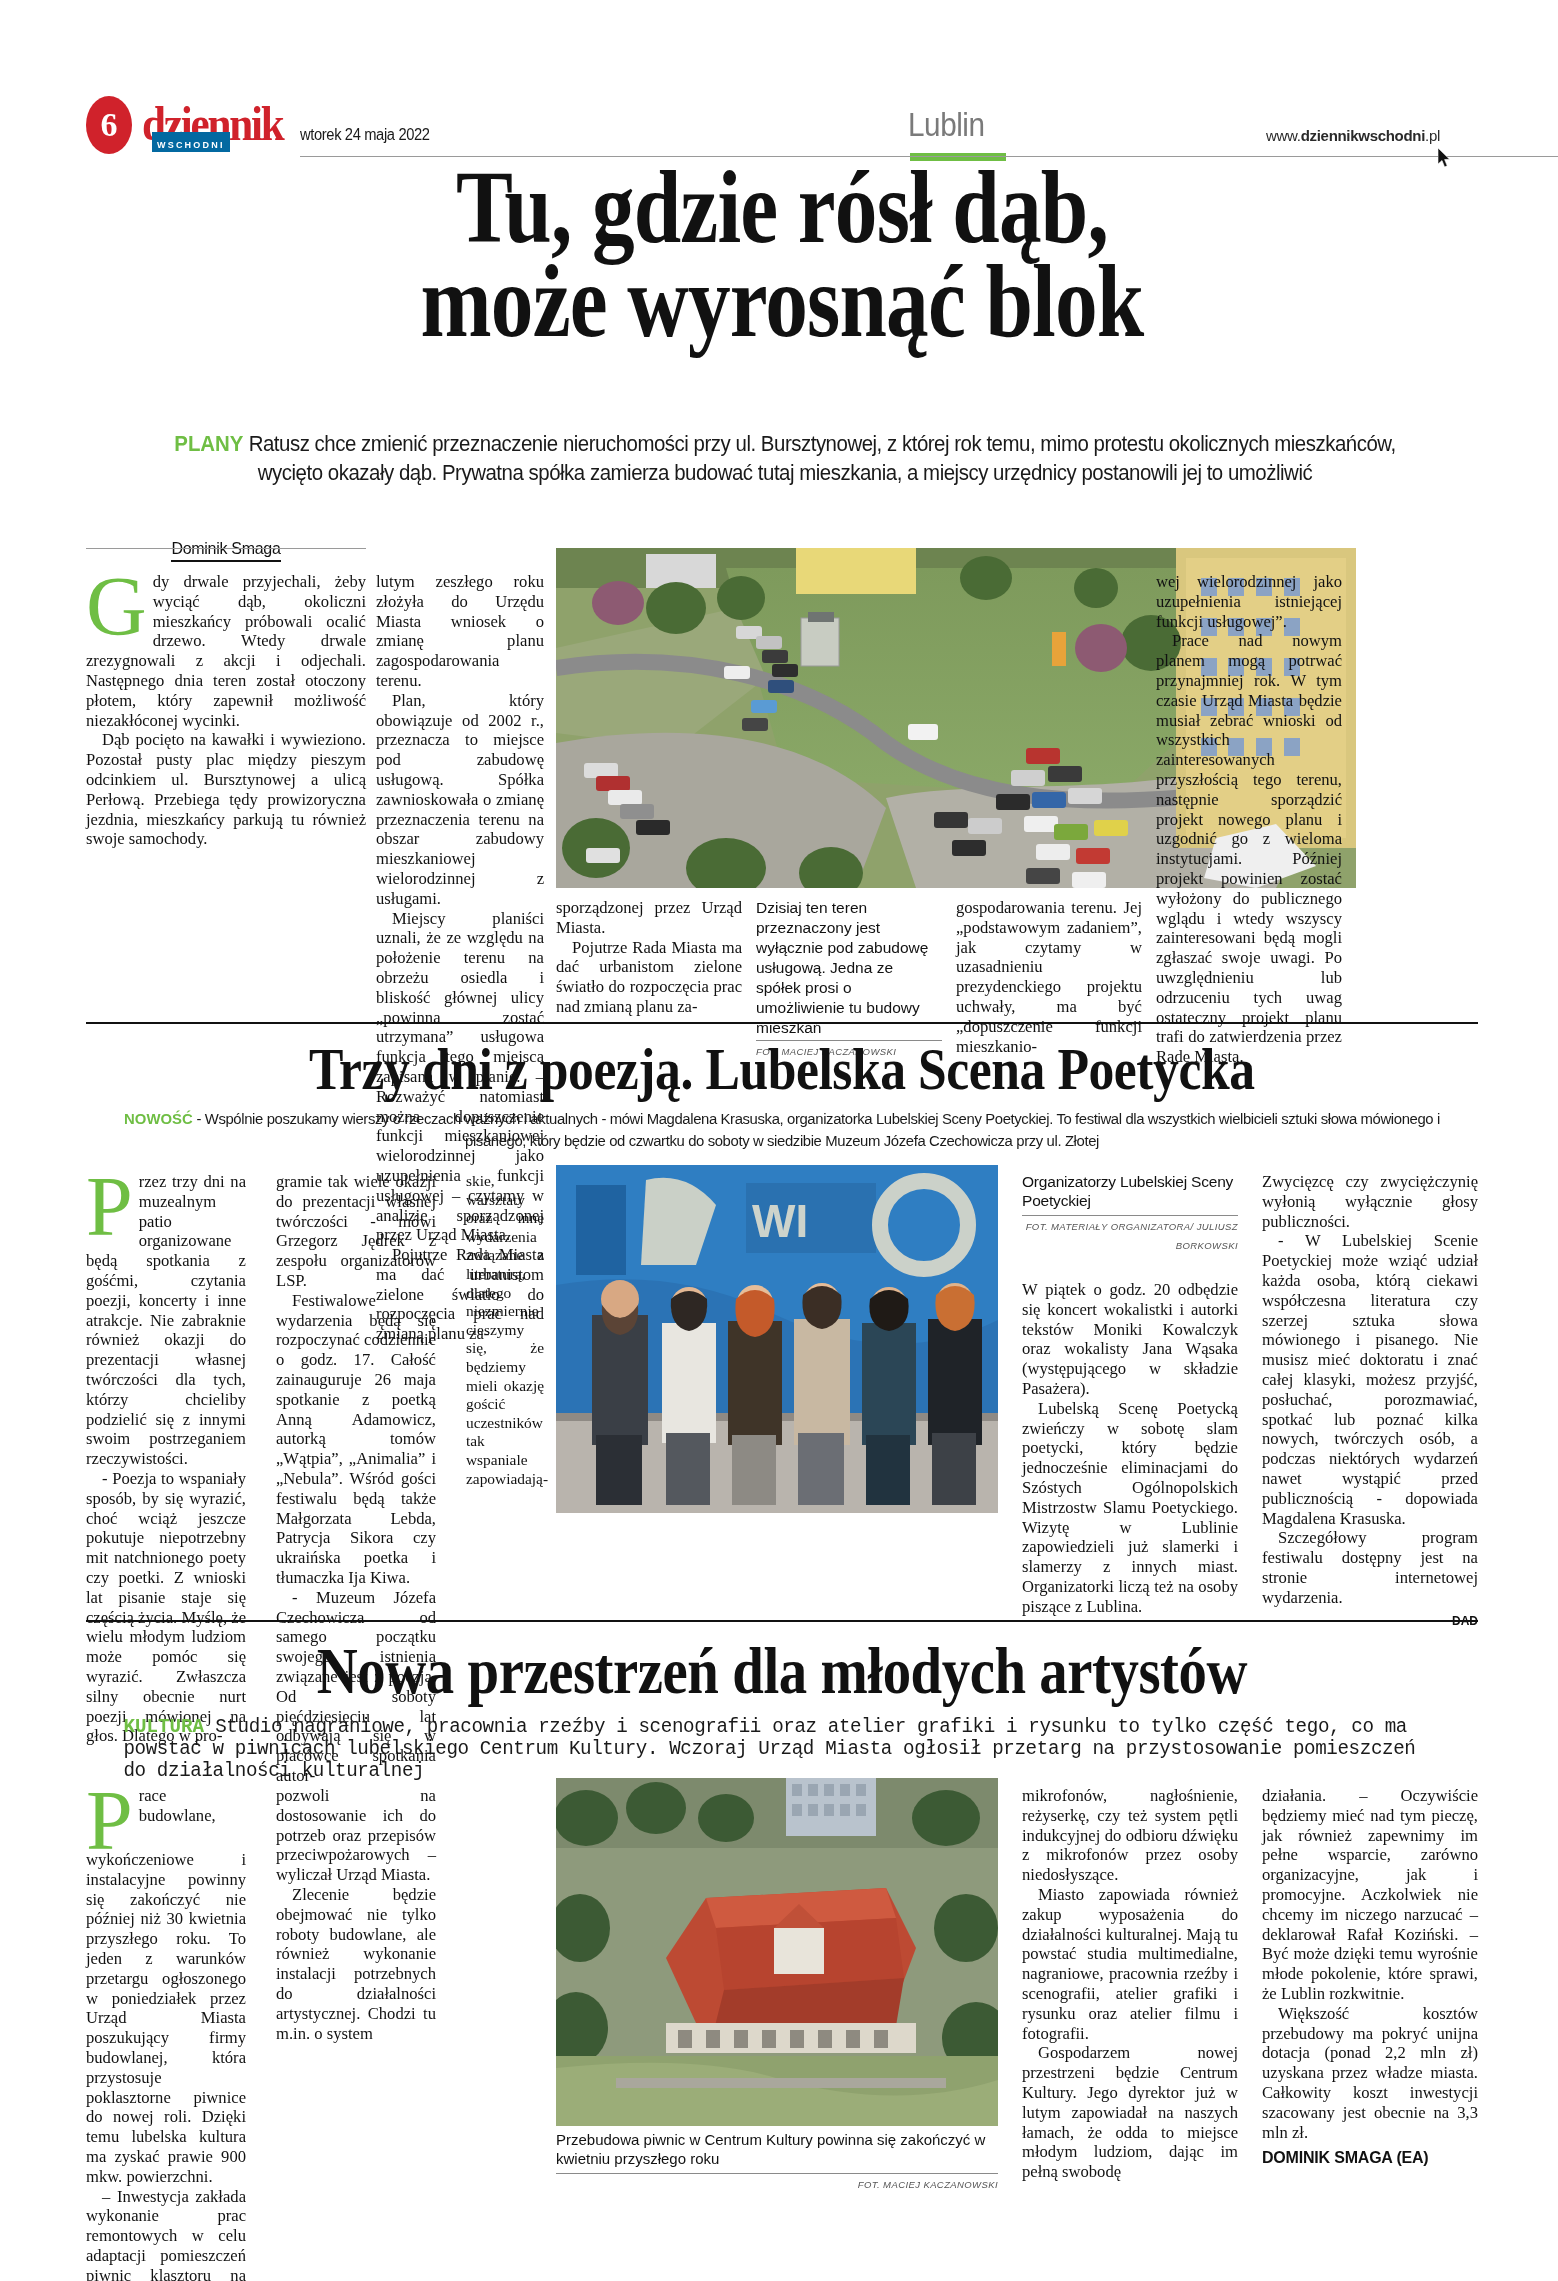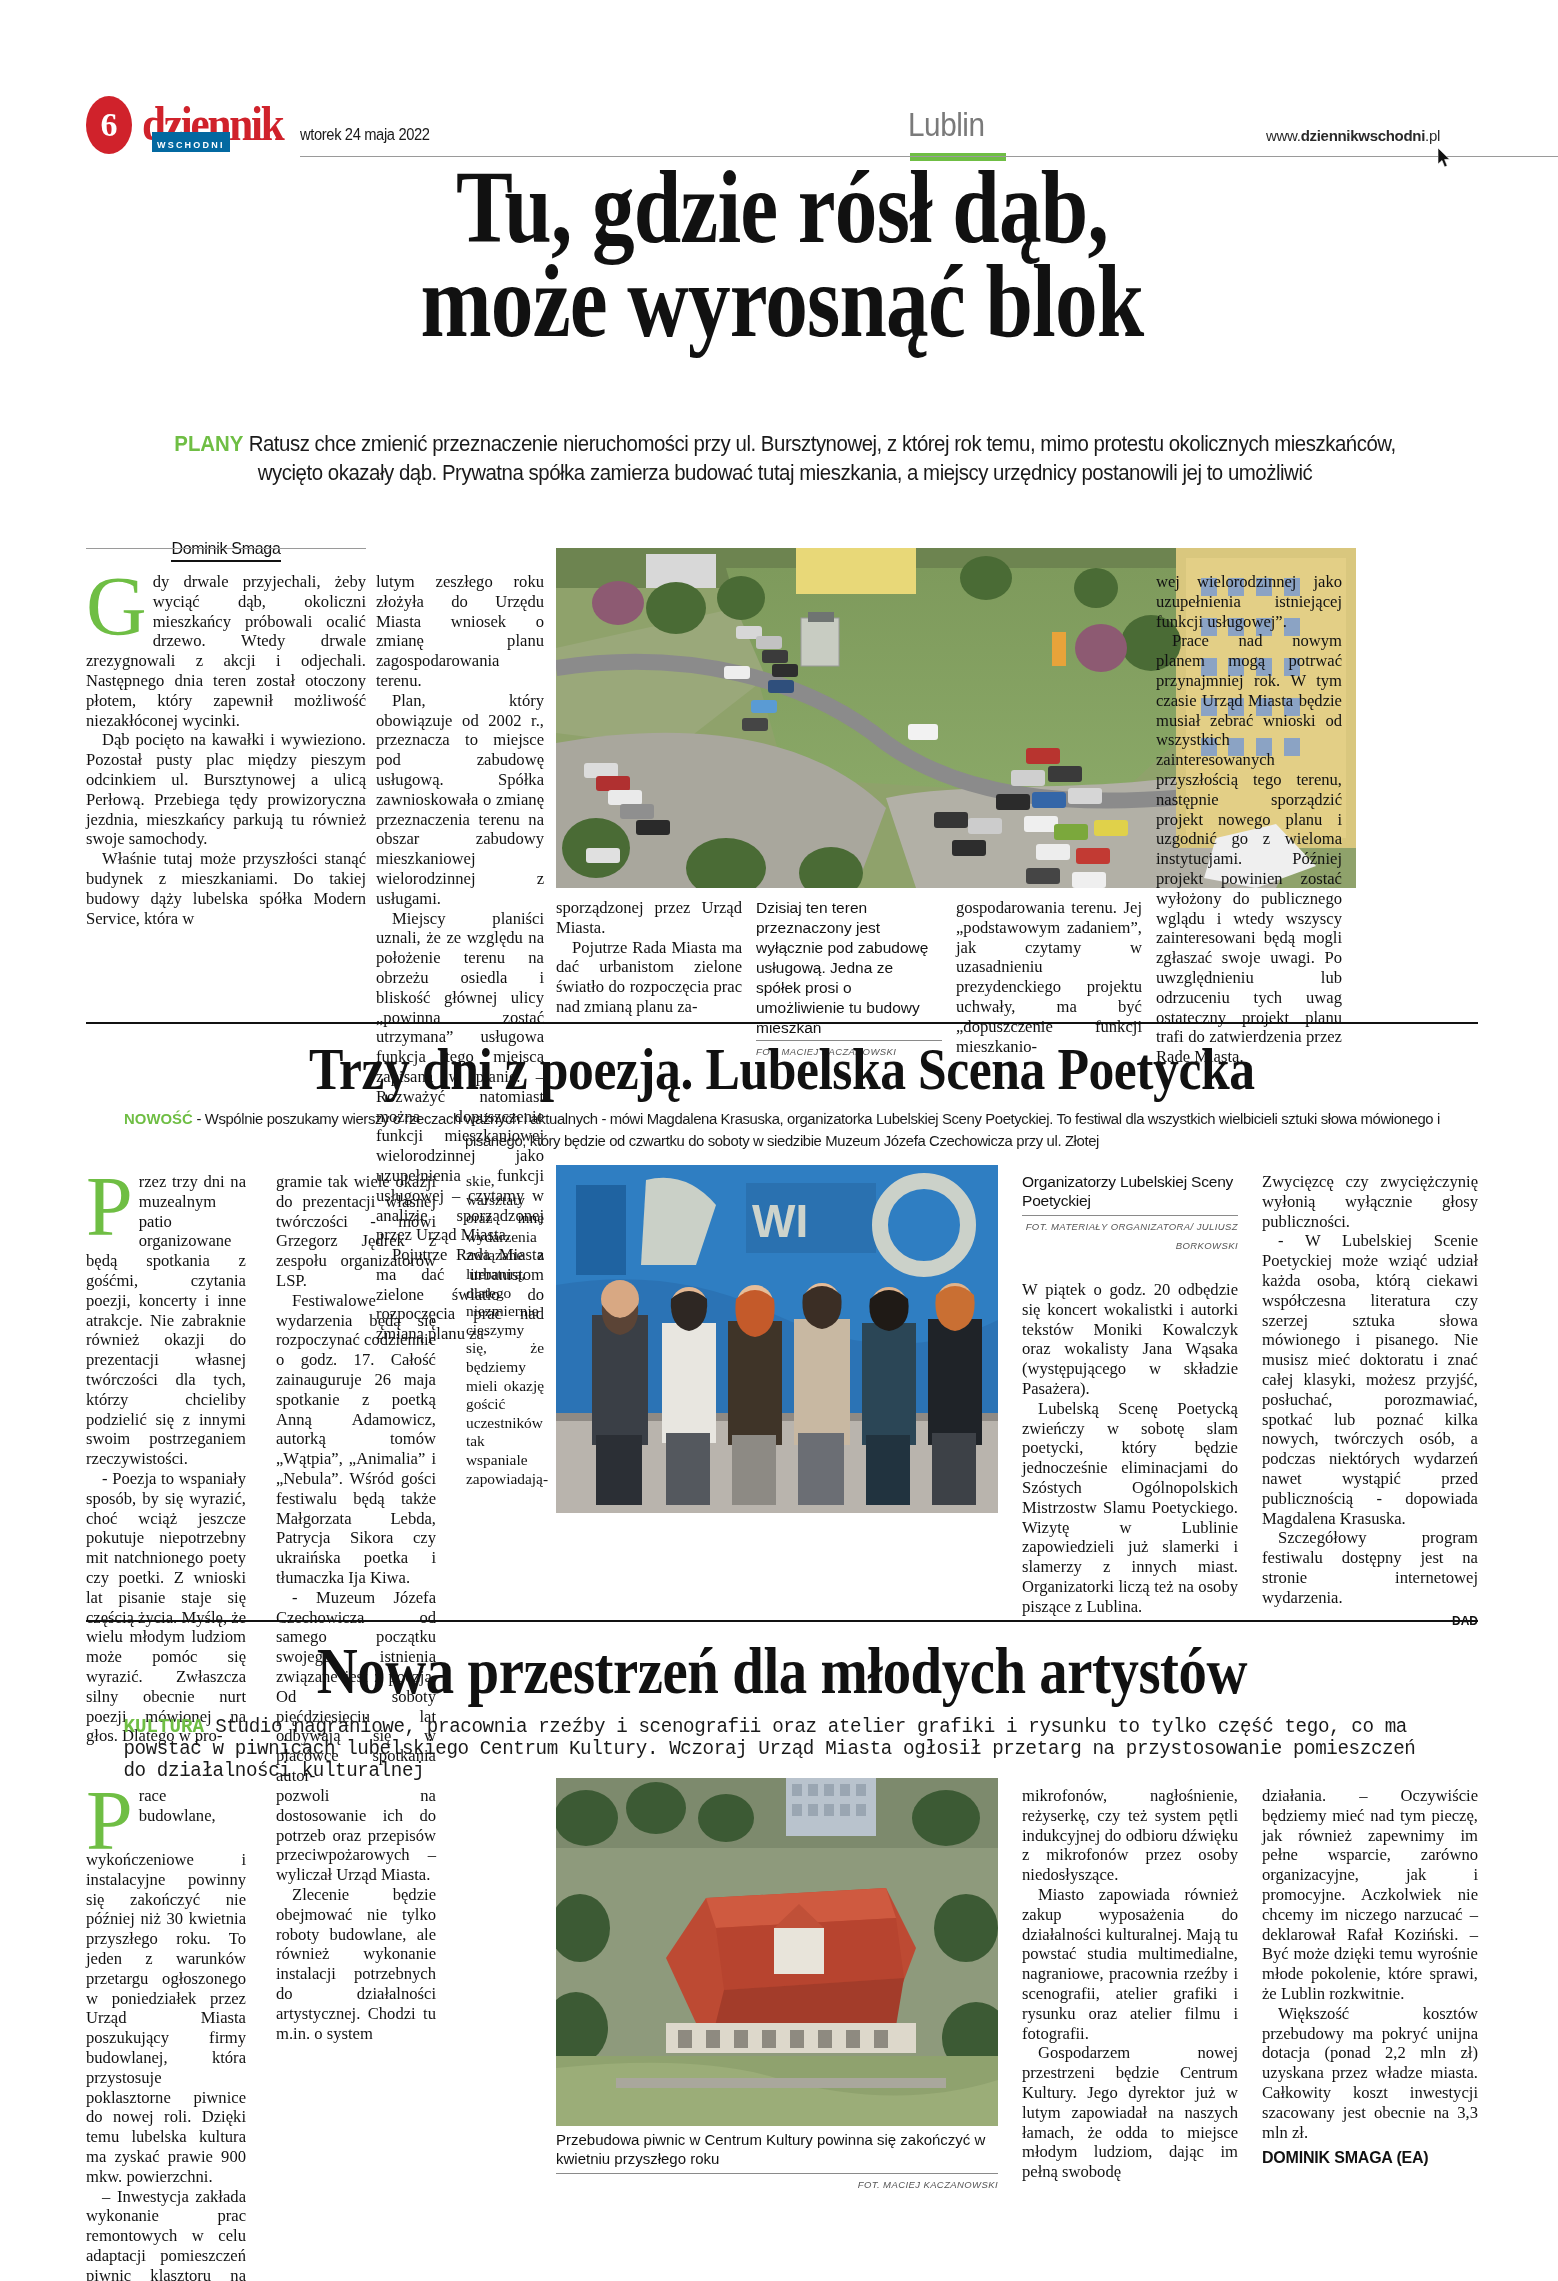--- a/index.html
+++ b/index.html
@@ -226,21 +226,20 @@
   </div>
 
   <div class="byline-wrap">
     <span class="byline">Dominik Smaga</span>
   </div>
   <div class="hr-thin" style="left:86px;top:548px;width:280px;"></div>
 
   <div class="col" style="left:86px;top:572px;width:280px;height:440px;">
     <p class="noind"><span class="dropcap">G</span><span>dy drwale przyjechali, żeby wyciąć dąb, okoliczni mieszkańcy próbowali ocalić drzewo. Wtedy drwale zrezygnowali z akcji i odjechali. Następnego dnia teren został otoczony płotem, który zapewnił możliwość niezakłóconej wycinki.</span></p>
     <p>Dąb pocięto na kawałki i wywieziono. Pozostał pusty plac między pieszym odcinkiem ul. Bursztynowej a ulicą Perłową. Przebiega tędy prowizoryczna jezdnia, mieszkańcy parkują tu również swoje samochody.</p>
-    <p>Właśnie tutaj może przyszłości stanąć budynek z mieszkaniami. Do takiej budowy dąży lubelska spółka Modern Service, która w</p>
   </div>
 
   <div class="col" style="left:376px;top:572px;width:168px;height:440px;">
     <p class="noind">lutym zeszłego roku złożyła do Urzędu Miasta wniosek o zmianę planu zagospodarowania terenu.</p>
     <p>Plan, który obowiązuje od 2002 r., przeznacza to miejsce pod zabudowę usługową. Spółka zawnioskowała o zmianę przeznaczenia terenu na obszar zabudowy mieszkaniowej wielorodzinnej z usługami.</p>
     <p>Miejscy planiści uznali, że ze względu na położenie terenu na obrzeżu osiedla i bliskość głównej ulicy „powinna zostać utrzymana” usługowa funkcja tego miejsca zapisana w planie. – Rozważyć natomiast można dopuszczenie funkcji mieszkaniowej wielorodzinnej jako uzupełnienia funkcji usługowej – czytamy w analizie sporządzonej przez Urząd Miasta.</p>
     <p>Pojutrze Rada Miasta ma dać urbanistom zielone światło do rozpoczęcia prac nad zmianą planu za-</p>
   </div>
 
   <div class="photo1">

